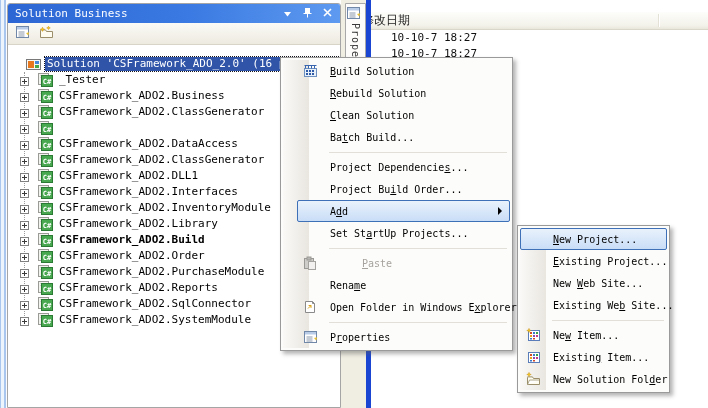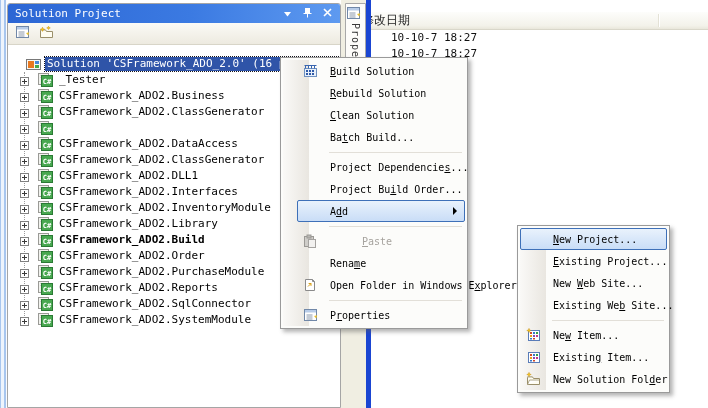--- a/index.html
+++ b/index.html
@@ -58,21 +58,21 @@
   .node-icon { flex:none; margin-right:4px; display:flex; align-items:center; }
   .tree-label { padding:0 2px; line-height:14px; }
   .tree-label.selected { background:#2F54A8; color:#fff; outline:1px dotted #14141c; }
   .tree-label.bold { font-weight:bold; }
 
   
   .menu { position:absolute; background:#FCFCFA; border:1px solid #9A9A9A;
     box-shadow:3px 3px 4px rgba(90,90,90,.45); padding:2px; z-index:10; }
   .menu::before { content:""; position:absolute; left:2px; top:2px; bottom:2px; width:26px;
     background:linear-gradient(90deg,#FAF9F7,#E9E6E0); }
-  #context-menu { left:280px; top:57px; width:188px;padding-left:16px; }
+  #context-menu { left:280px; top:57px; width:233px;padding-left:16px; }
   #add-submenu  { left:517px; top:225px; width:153px; z-index:11; }
   .menu-item { position:relative; height:22px; display:flex; align-items:center; font-size:10px; }
   .mi-gutter { width:26px; flex:none; display:flex; align-items:center; justify-content:center; z-index:1; }
   .mi-label { padding-left:7px; z-index:1; white-space:nowrap; }
   .mi-label u { text-decoration:underline; text-underline-offset:1px; }
   .menu-item.disabled .mi-label { color:#A6A39E;margin-left:32px; }
   .menu-item.highlighted { background:linear-gradient(#E9F2FC,#C9DDF7); border:1px solid #3E70B8; border-radius:2px; }
   .menu-item.highlighted .mi-gutter { width:25px; }
   .mi-arrow { position:absolute; right:7px; width:0; height:0; z-index:1;
     border-left:4px solid #000; border-top:4px solid transparent; border-bottom:4px solid transparent; }
@@ -104,21 +104,21 @@
           <rect x="2" y="2" width="11" height="2.5" fill="#B8CCE8"></rect>
           <path d="M3.5 7h6M3.5 9h6M3.5 11h6" stroke="#8A98AC"></path>
           <path d="M11 8l2.2 2.4 1-3.2z" fill="#E8C030"></path>
         </svg>
       </span>
     <span class="props-tab-label">Properties</span>
   </div>
 
   <div class="se-panel">
     <div class="se-title">
-      <span class="se-title-label">Solution Project</span>
+      <span class="se-title-label">Solution Business</span>
       <span class="se-title-btns">
         <span class="se-title-btn">
             <span><svg width="9" height="6" viewBox="0 0 9 6">
                 <path d="M1 1h7L4.5 5.4z" fill="#fff"></path>
               </svg></span>
           </span>
         <span class="se-title-btn">
             <span><svg width="11" height="11" viewBox="0 0 11 11">
                 <g stroke="#fff" fill="none">
                   <rect x="3.5" y="1.5" width="4" height="4" fill="#fff"></rect>
@@ -444,20 +444,24 @@
       </div>
       <div class="menu-item">
         <span class="mi-gutter"></span>
         <span class="mi-label">Project Bu<u>i</u>ld Order...</span>
       </div>
       <div class="menu-item highlighted">
         <span class="mi-gutter"></span>
         <span class="mi-label">A<u>d</u>d</span>
         <span class="mi-arrow"></span>
       </div>
+      <div class="menu-item">
+        <span class="mi-gutter"></span>
+        <span class="mi-label">Set St<u>a</u>rtUp Projects...</span>
+      </div>
       <div class="menu-sep"></div>
       <div class="menu-item disabled">
         <span class="mi-gutter">
           <svg width="14" height="14" viewBox="0 0 14 14">
             <rect x="1.5" y="2.5" width="9" height="10" fill="#CFCDC9" stroke="#9B9995"></rect>
             <rect x="4" y="1" width="4" height="3" fill="#B8B6B2" stroke="#9B9995"></rect>
             <rect x="5.5" y="5.5" width="7" height="8" fill="#F2F1EF" stroke="#A5A3A0"></rect>
           </svg>
         </span>
         <span class="mi-label"><u>P</u>aste</span>

